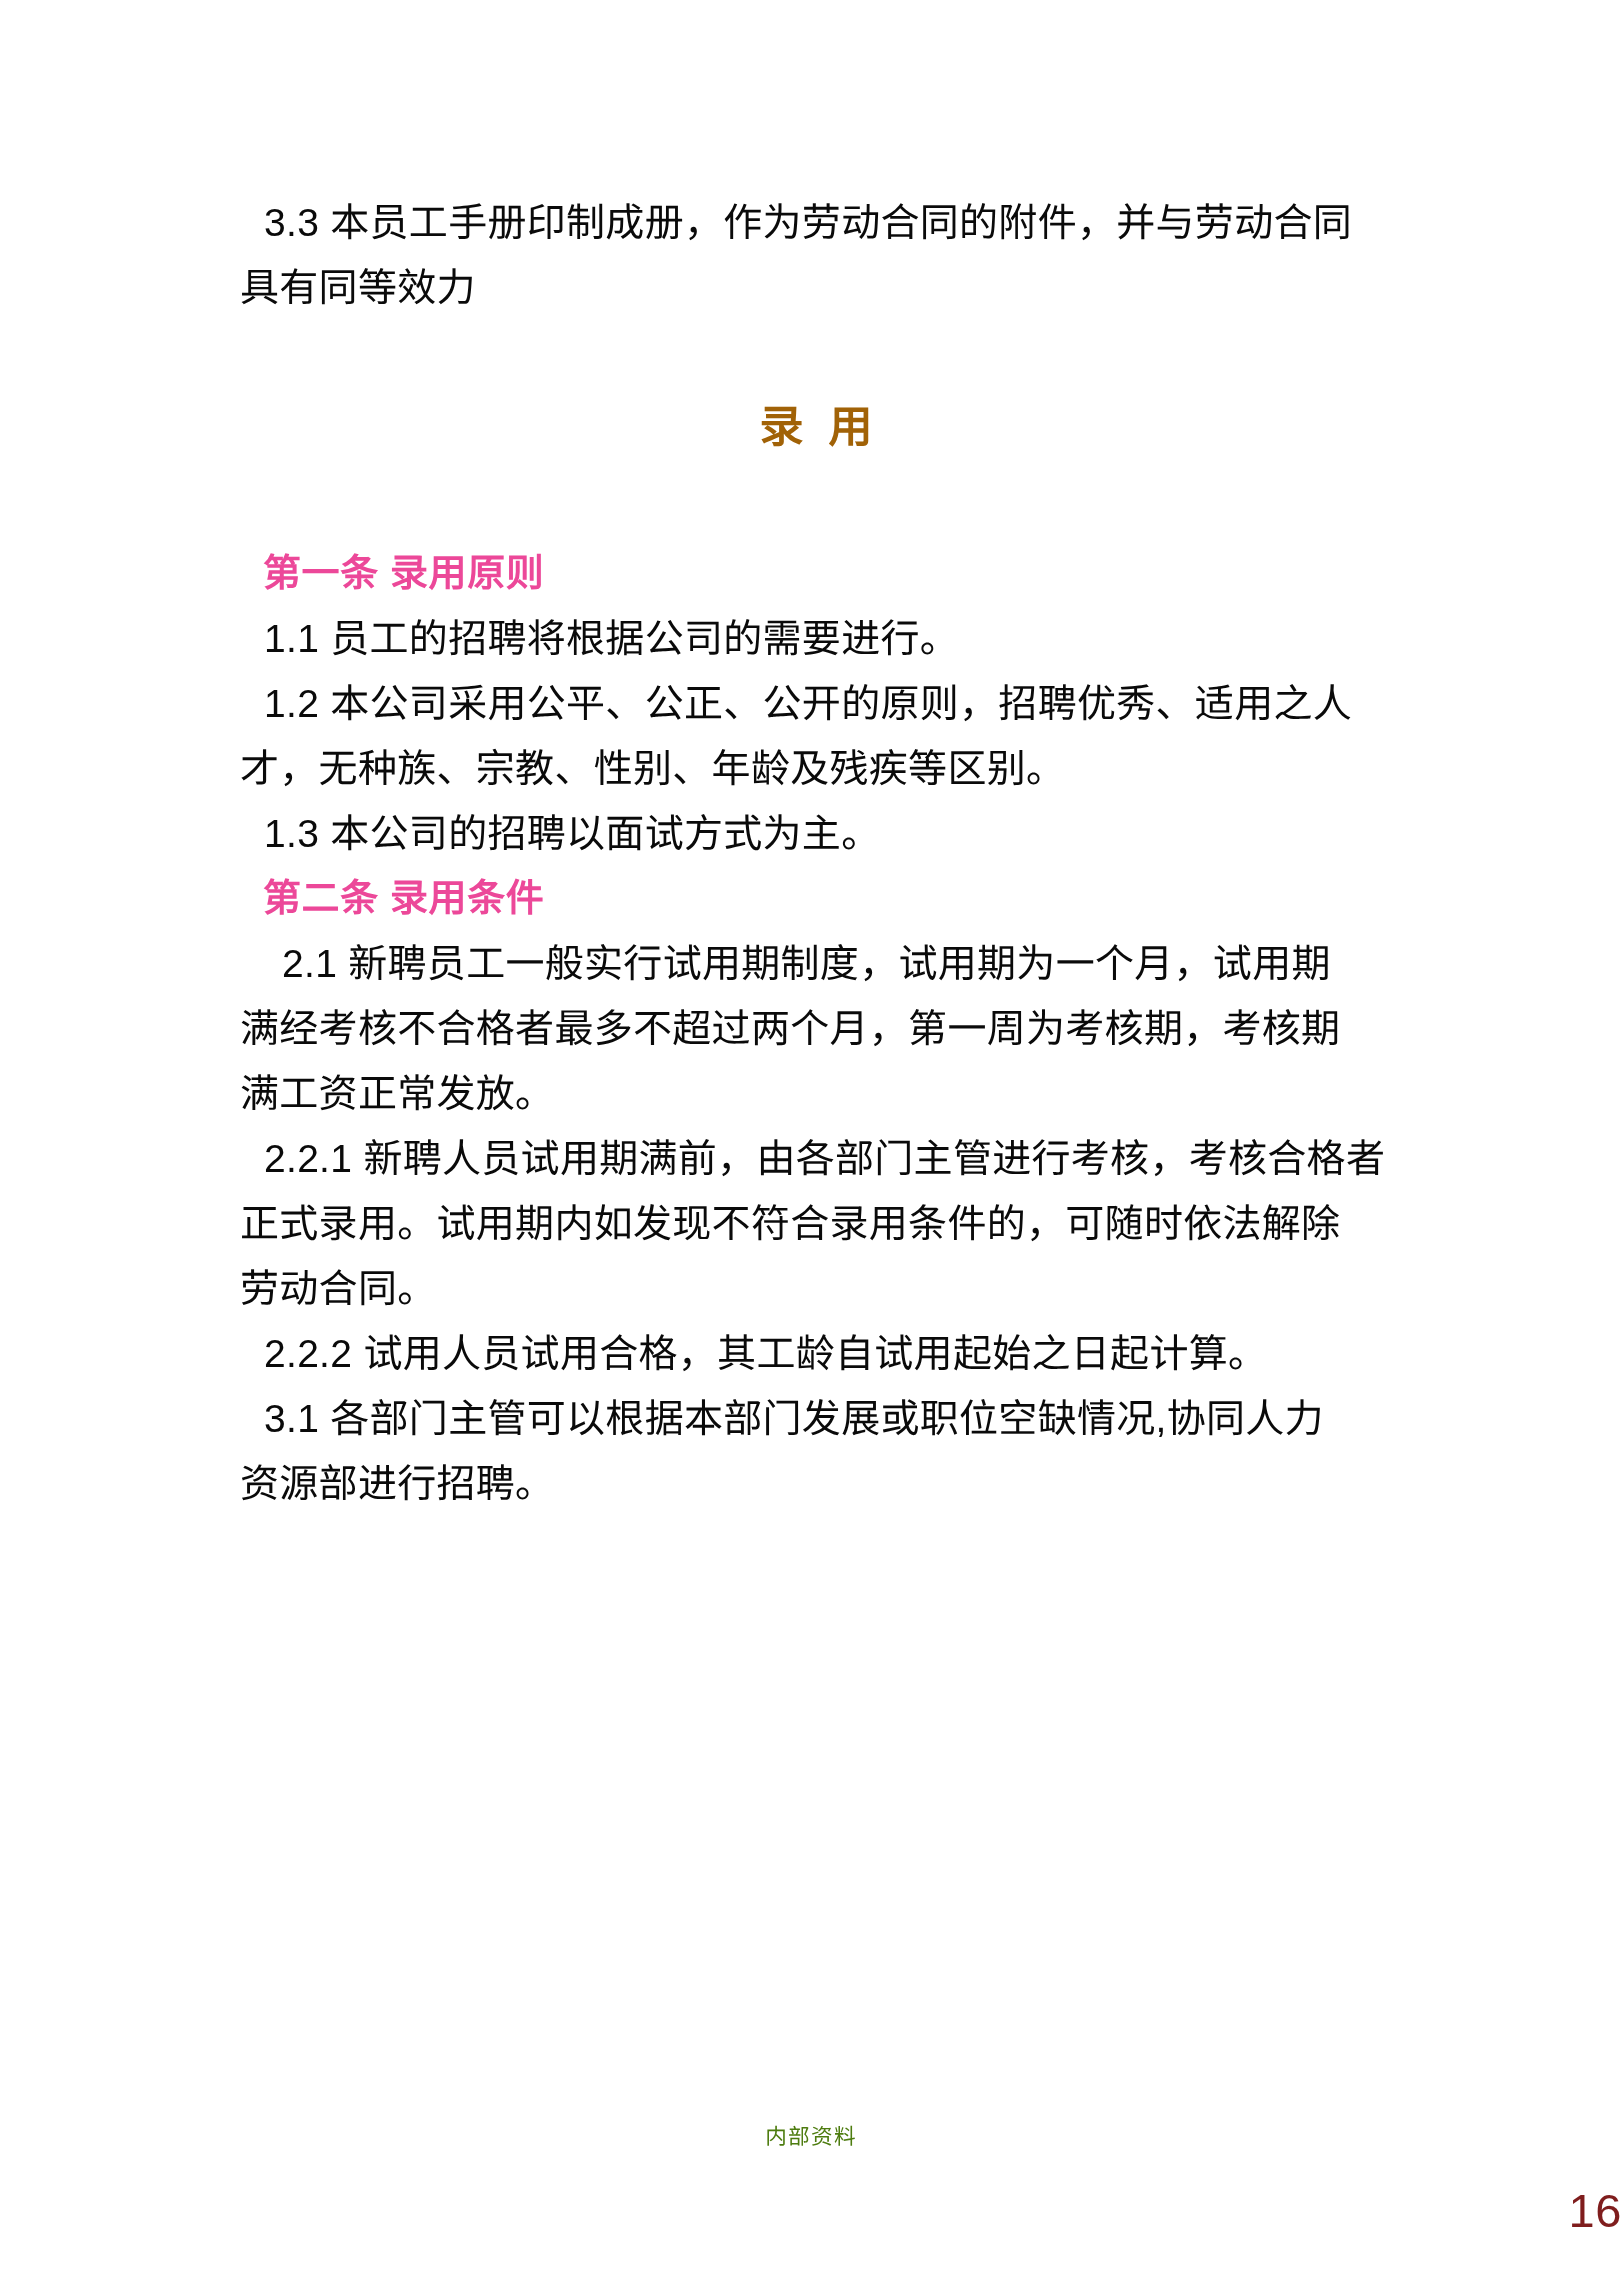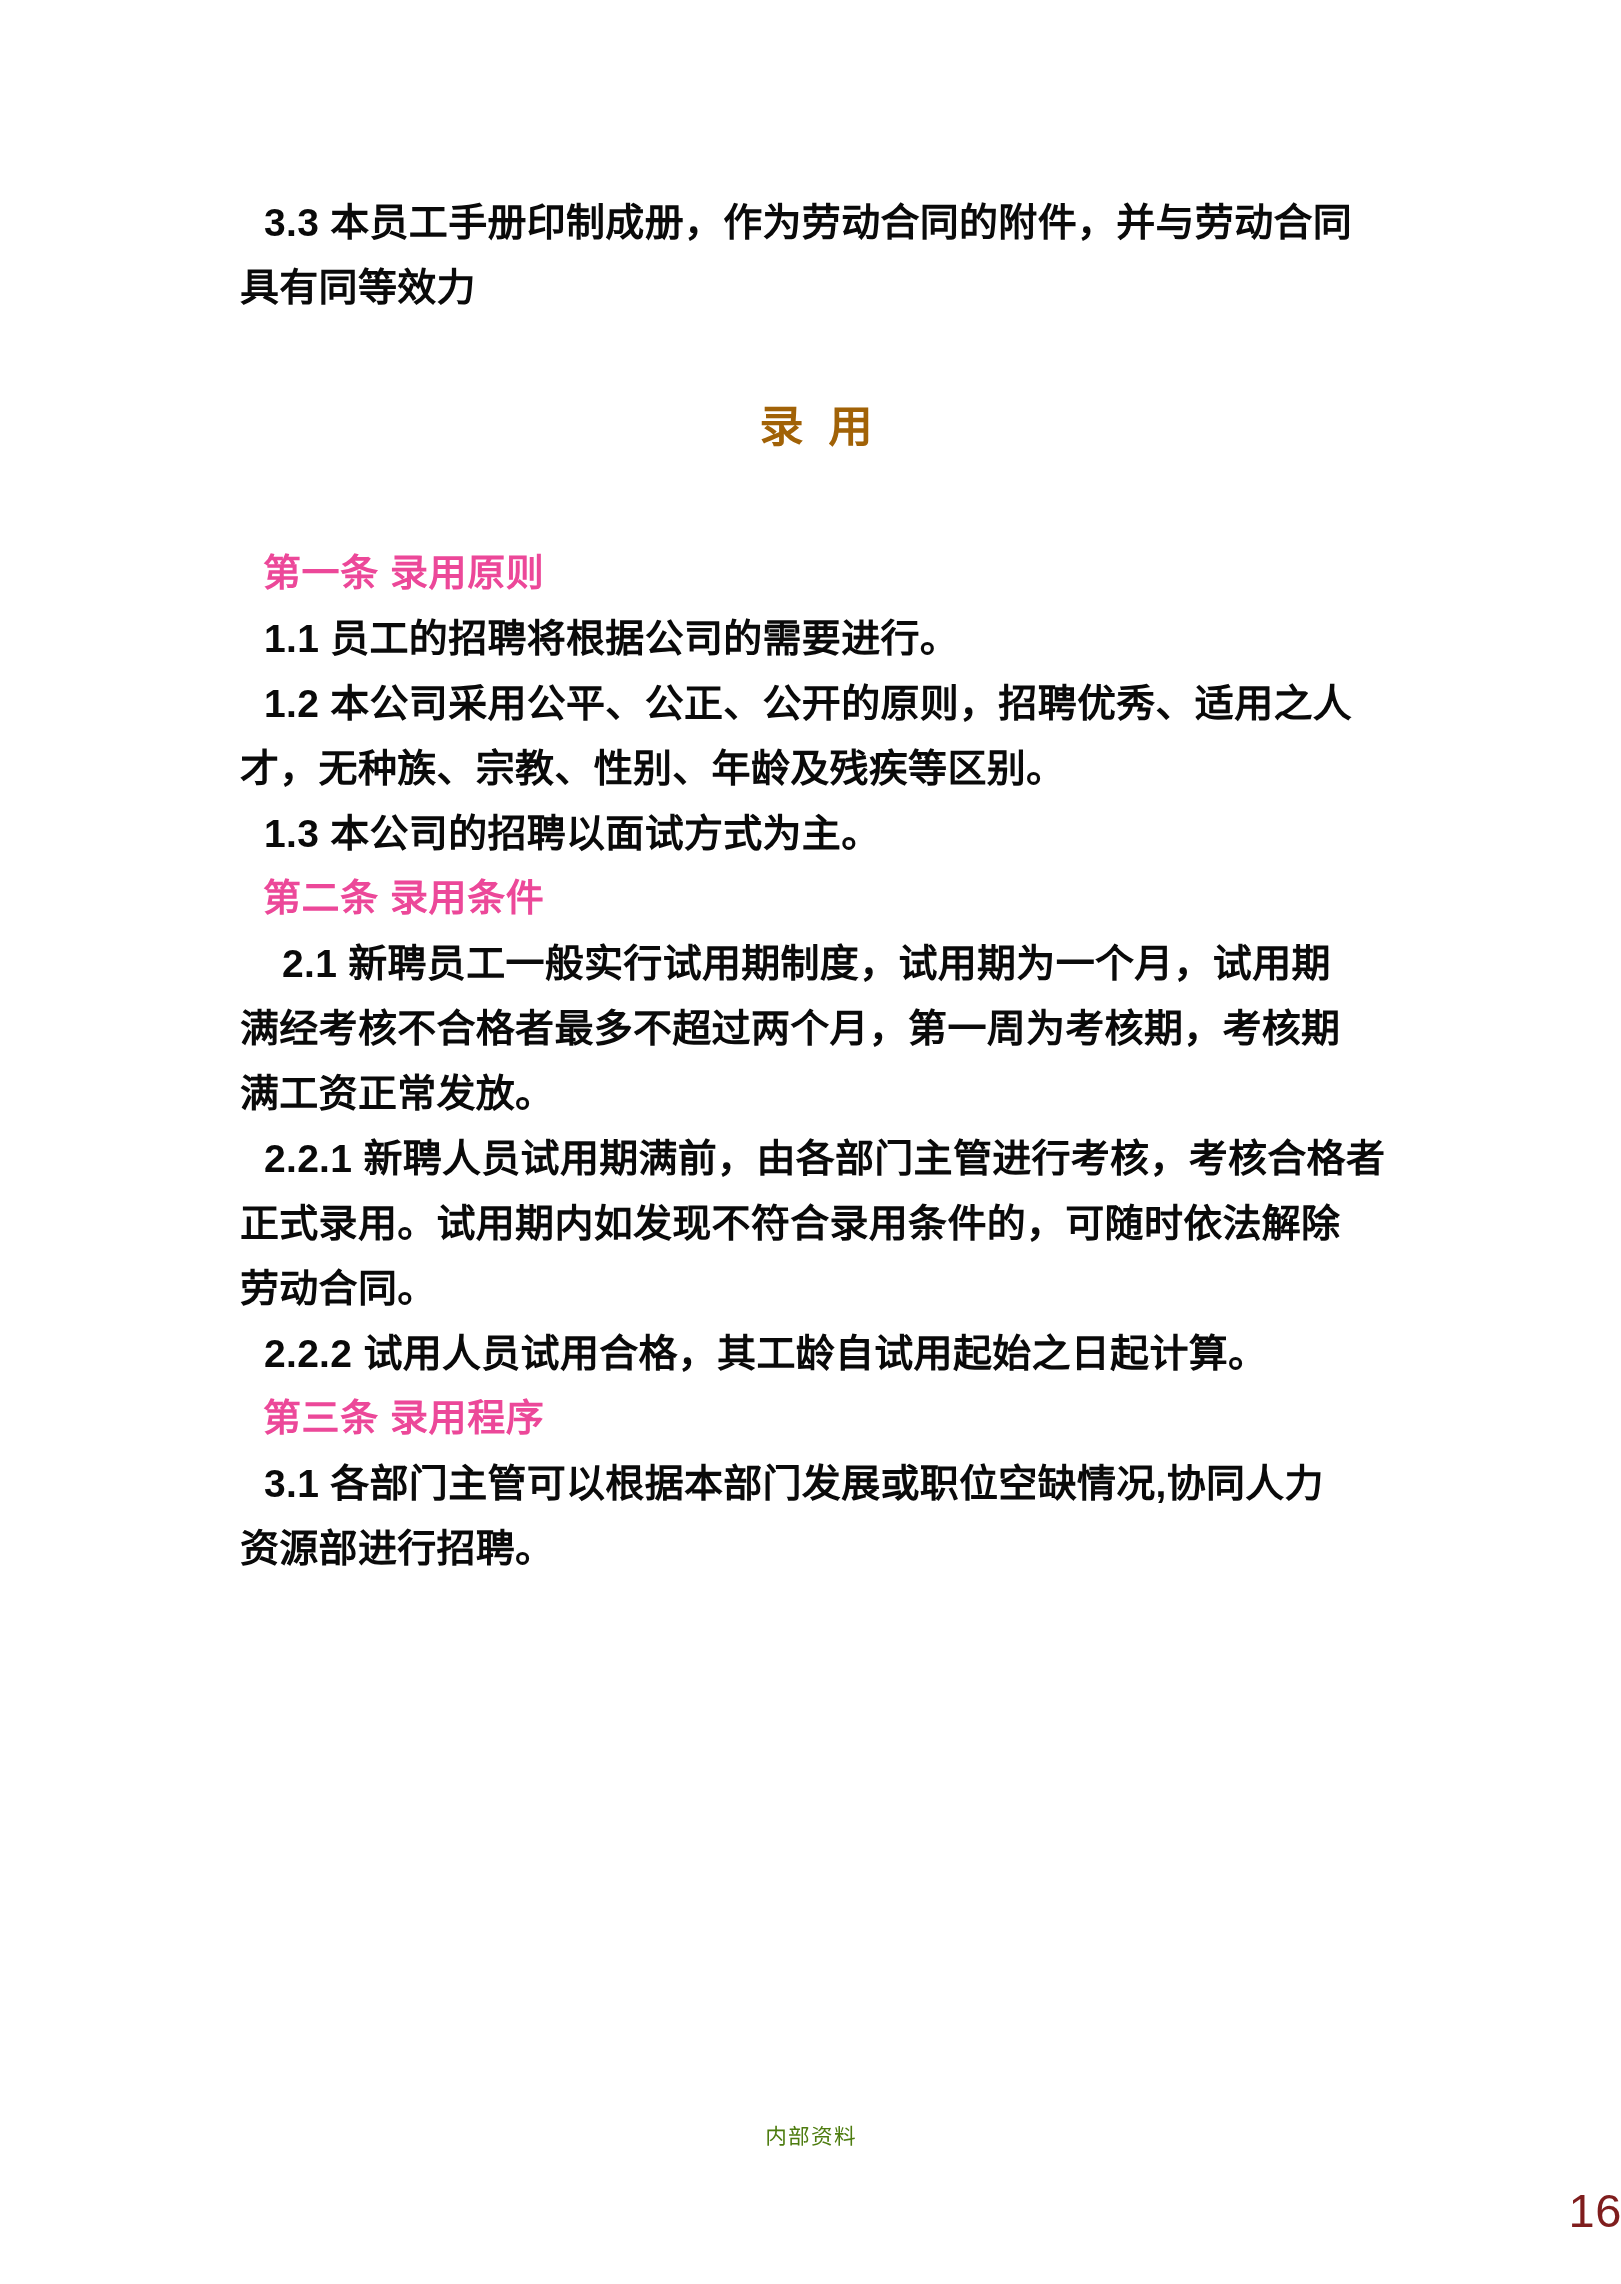--- a/index.html
+++ b/index.html
@@ -30,21 +30,21 @@
 
   
   .para {
     font-size: 39px;
     line-height: 65px;
     letter-spacing: 0.3px;
     text-align: justify;
     text-justify: inter-character;
     margin: 0;
     color: #0a0a0a;
-    font-weight: 700;
+    font-weight: 400;
   }
 
   .para.last-line-left {
     text-align: left;
   }
 
   
   .indent-1 { text-indent: 24px; }
   .indent-2 { text-indent: 42px; }
 
@@ -133,21 +133,20 @@
     <p class="para">满经考核不合格者最多不超过两个月，第一周为考核期，考核期</p>
     <p class="para last-line-left">满工资正常发放。</p>
 
 
     <p class="para indent-1">2.2.1 新聘人员试用期满前，由各部门主管进行考核，考核合格者</p>
     <p class="para">正式录用。试用期内如发现不符合录用条件的，可随时依法解除</p>
     <p class="para last-line-left">劳动合同。</p>
 
     <p class="para indent-1 last-line-left">2.2.2  试用人员试用合格，其工龄自试用起始之日起计算。</p>
 
-    <p class="heading">第三条   录用程序</p>
 
     <p class="para indent-1">3.1  各部门主管可以根据本部门发展或职位空缺情况,协同人力</p>
     <p class="para last-line-left">资源部进行招聘。</p>
 
   </div>
 
   <div class="footer-note">内部资料</div>
 
   <div class="page-number">16</div>
 

